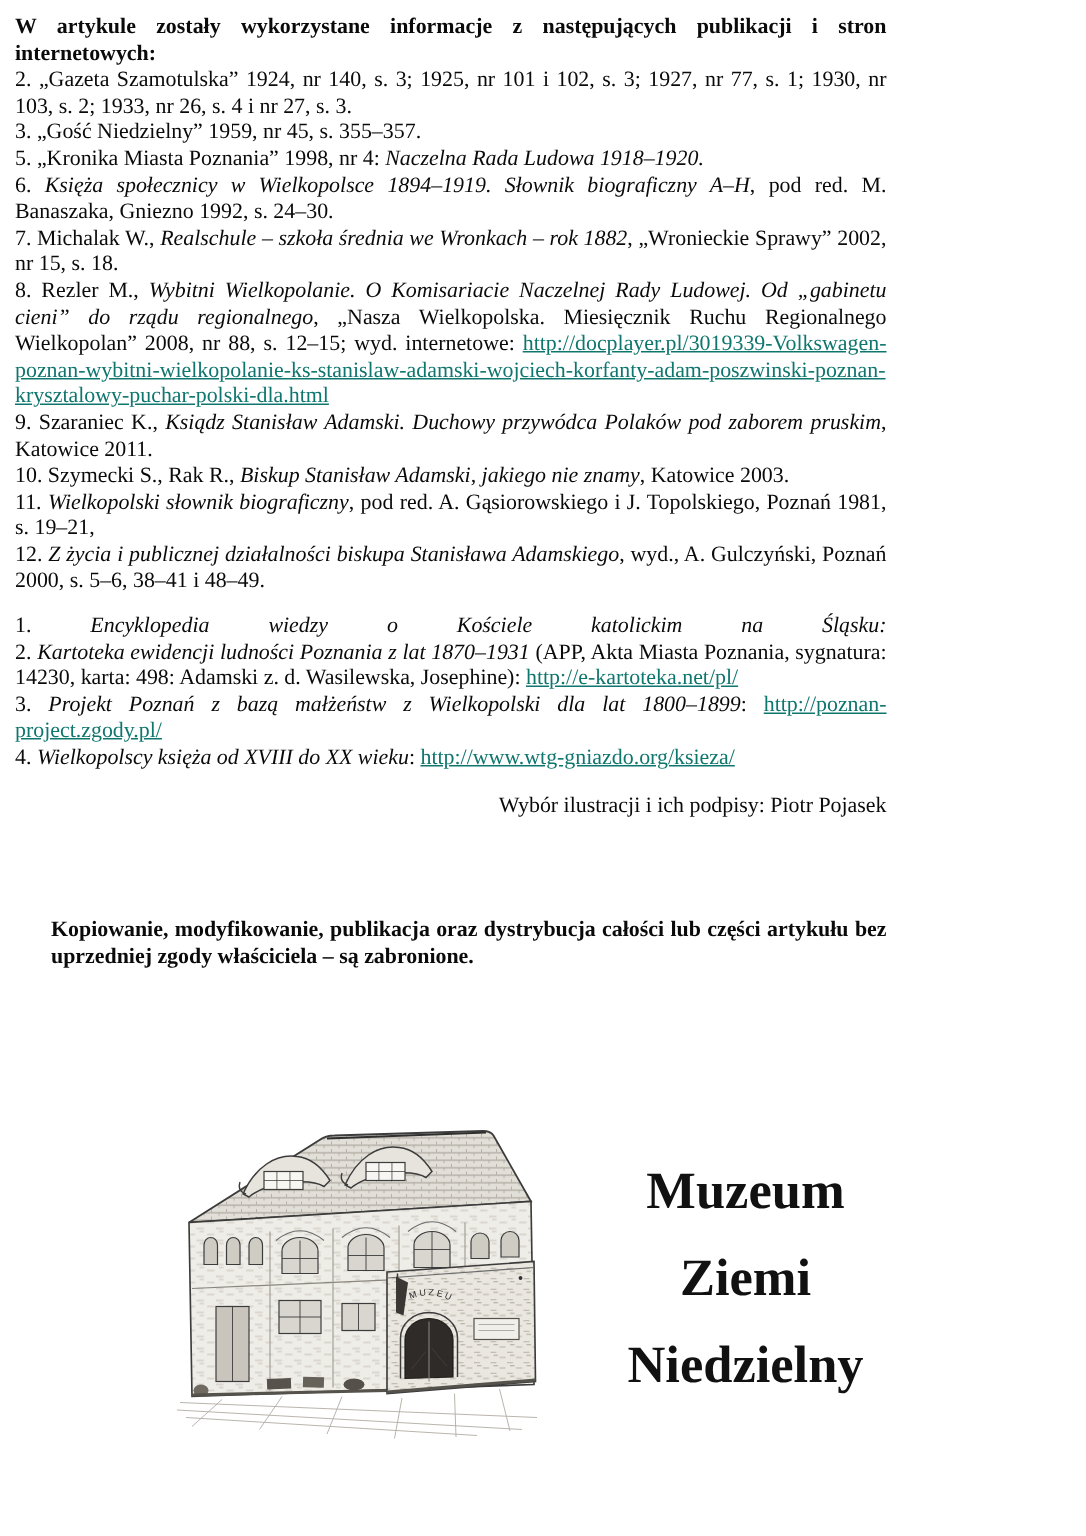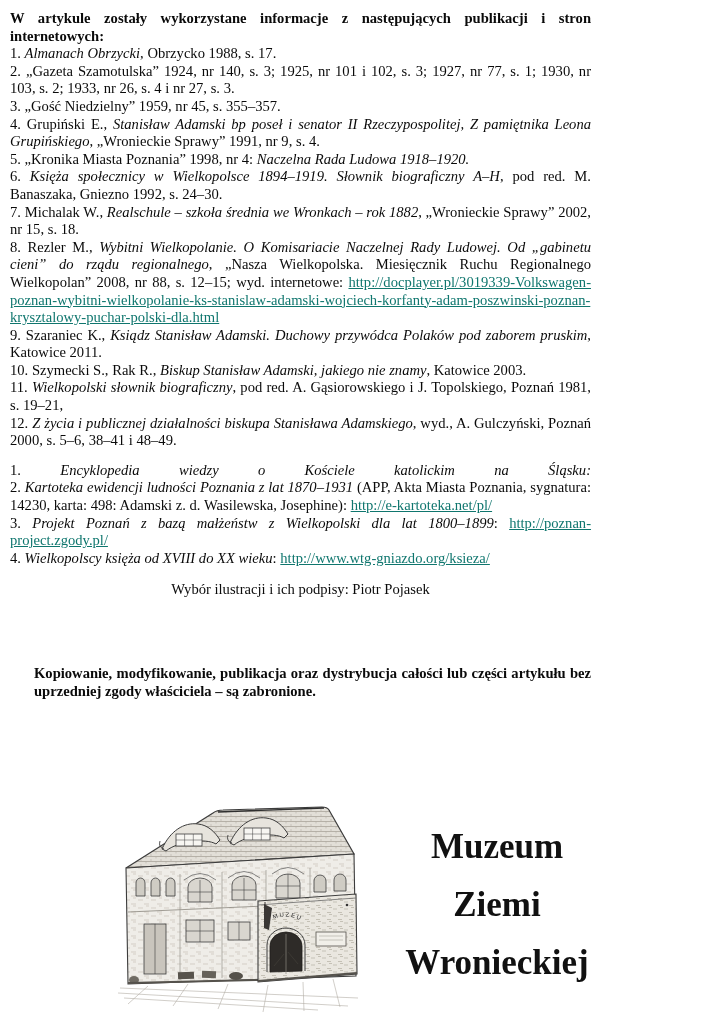--- a/index.html
+++ b/index.html
@@ -25,21 +25,21 @@
     cursor: pointer;
     overflow-wrap: break-word;
   }
   .spread-row {
     display: flex;
     justify-content: space-between;
     width: 100%;
   }
   .spacer-a { height: 12px; }
   .spacer-b { height: 14px; }
-  .credits { margin-top: 0; text-align: center; }
+  .credits { margin-top: 0; text-align: right; }
   .copyright { margin-top: 66px; font-weight: bold; text-align: justify; margin-left: 24px; }
   .footer-block {
     margin-top: 104px;
     display: flex;
     align-items: flex-start;
   }
   .building-wrap { margin-left: 108px; flex: 0 0 auto; }
   .logo-text {
     flex: 0 0 auto;
     width: 210px;
@@ -54,24 +54,22 @@
   }
 </style>
 </head>
 <body>
 
 <div class="page">
 
   <p class="para bd">W artykule zostały wykorzystane informacje z następujących publikacji i stron internetowych:</p>
 
   <div id="bib-list">
-      <p class="para"><span>1. </span><span class="it">Almanach Obrzycki</span><span>, Obrzycko 1988, s. 17.</span></p>
       <p class="para"><span>2. „Gazeta Szamotulska” 1924, nr 140, s. 3; 1925, nr 101 i 102, s. 3; 1927, nr 77, s. 1; 1930, nr 103, s. 2; 1933, nr 26, s. 4 i nr 27, s. 3.</span></p>
       <p class="para"><span>3. „Gość Niedzielny” 1959, nr 45, s. 355–357.</span></p>
-      <p class="para"><span>4. Grupiński E., </span><span class="it">Stanisław Adamski bp poseł i senator II Rzeczypospolitej, Z pamiętnika Leona Grupińskiego</span><span>, „Wronieckie Sprawy” 1991, nr 9, s. 4.</span></p>
       <p class="para"><span>5. „Kronika Miasta Poznania” 1998, nr 4: </span><span class="it">Naczelna Rada Ludowa 1918–1920.</span></p>
       <p class="para"><span>6. </span><span class="it">Księża społecznicy w Wielkopolsce 1894–1919. Słownik biograficzny A–H</span><span>, pod red. M. Banaszaka, Gniezno 1992, s. 24–30.</span></p>
       <p class="para"><span>7. Michalak W., </span><span class="it">Realschule – szkoła średnia we Wronkach – rok 1882</span><span>, „Wronieckie Sprawy” 2002, nr 15, s. 18.</span></p>
       <p class="para"><span>8. Rezler M., </span><span class="it">Wybitni Wielkopolanie. O Komisariacie Naczelnej Rady Ludowej. Od „gabinetu cieni” do rządu regionalnego</span><span>, „Nasza Wielkopolska. Miesięcznik Ruchu Regionalnego Wielkopolan” 2008, nr 88, s. 12–15; wyd. internetowe: </span><span class="link">http://docplayer.pl/3019339-Volkswagen-poznan-wybitni-wielkopolanie-ks-stanislaw-adamski-wojciech-korfanty-adam-poszwinski-poznan-krysztalowy-puchar-polski-dla.html</span></p>
       <p class="para"><span>9. Szaraniec K., </span><span class="it">Ksiądz Stanisław Adamski. Duchowy przywódca Polaków pod zaborem pruskim</span><span>, Katowice 2011.</span></p>
       <p class="para"><span>10. Szymecki S., Rak R., </span><span class="it">Biskup Stanisław Adamski, jakiego nie znamy</span><span>, Katowice 2003.</span></p>
       <p class="para"><span>11. </span><span class="it">Wielkopolski słownik biograficzny</span><span>, pod red. A. Gąsiorowskiego i J. Topolskiego, Poznań 1981, s. 19–21,</span></p>
       <p class="para"><span>12. </span><span class="it">Z życia i publicznej działalności biskupa Stanisława Adamskiego</span><span>, wyd., A. Gulczyński, Poznań 2000, s. 5–6, 38–41 i 48–49.</span></p>
     </div>
 
@@ -203,17 +201,17 @@
           <path d="M201,132 h24 M201,136 h24" stroke="#9a968e" stroke-width="0.5"></path>
           <circle cx="229" cy="101" r="1.3" fill="#333"></circle>
           <path d="M140,177 L239,169" stroke="#55524c" stroke-width="2"></path>
         </g>
       </svg>
     </div>
 
     <div class="logo-text">
       <div>Muzeum</div>
       <div>Ziemi</div>
-      <div>Wronieckiej</div>
+      <div>Niedzielny</div>
     </div>
   </div>
 
 </div>
 
 </body></html>

